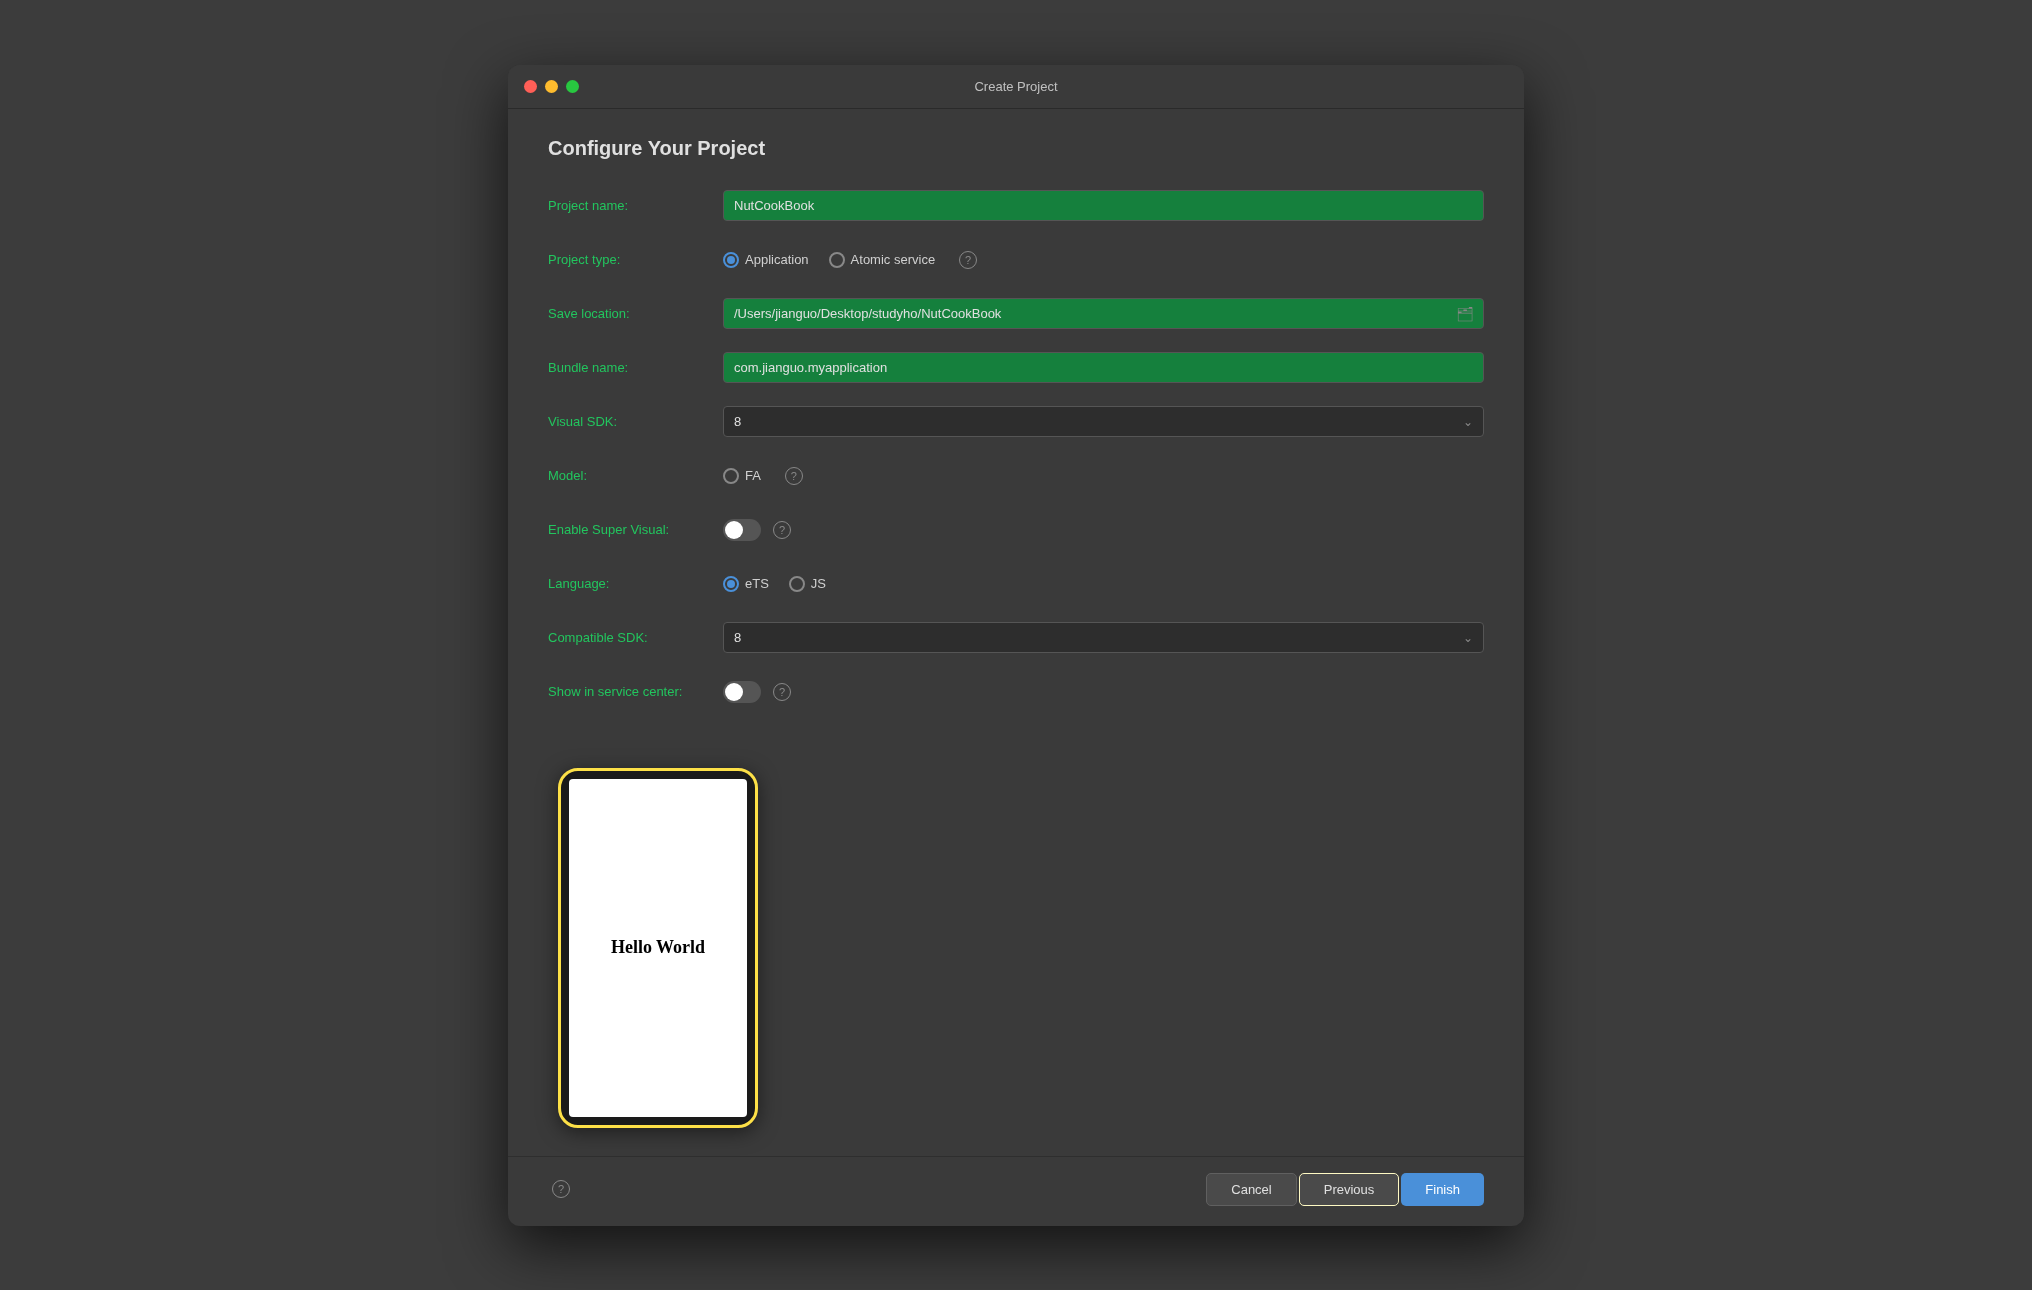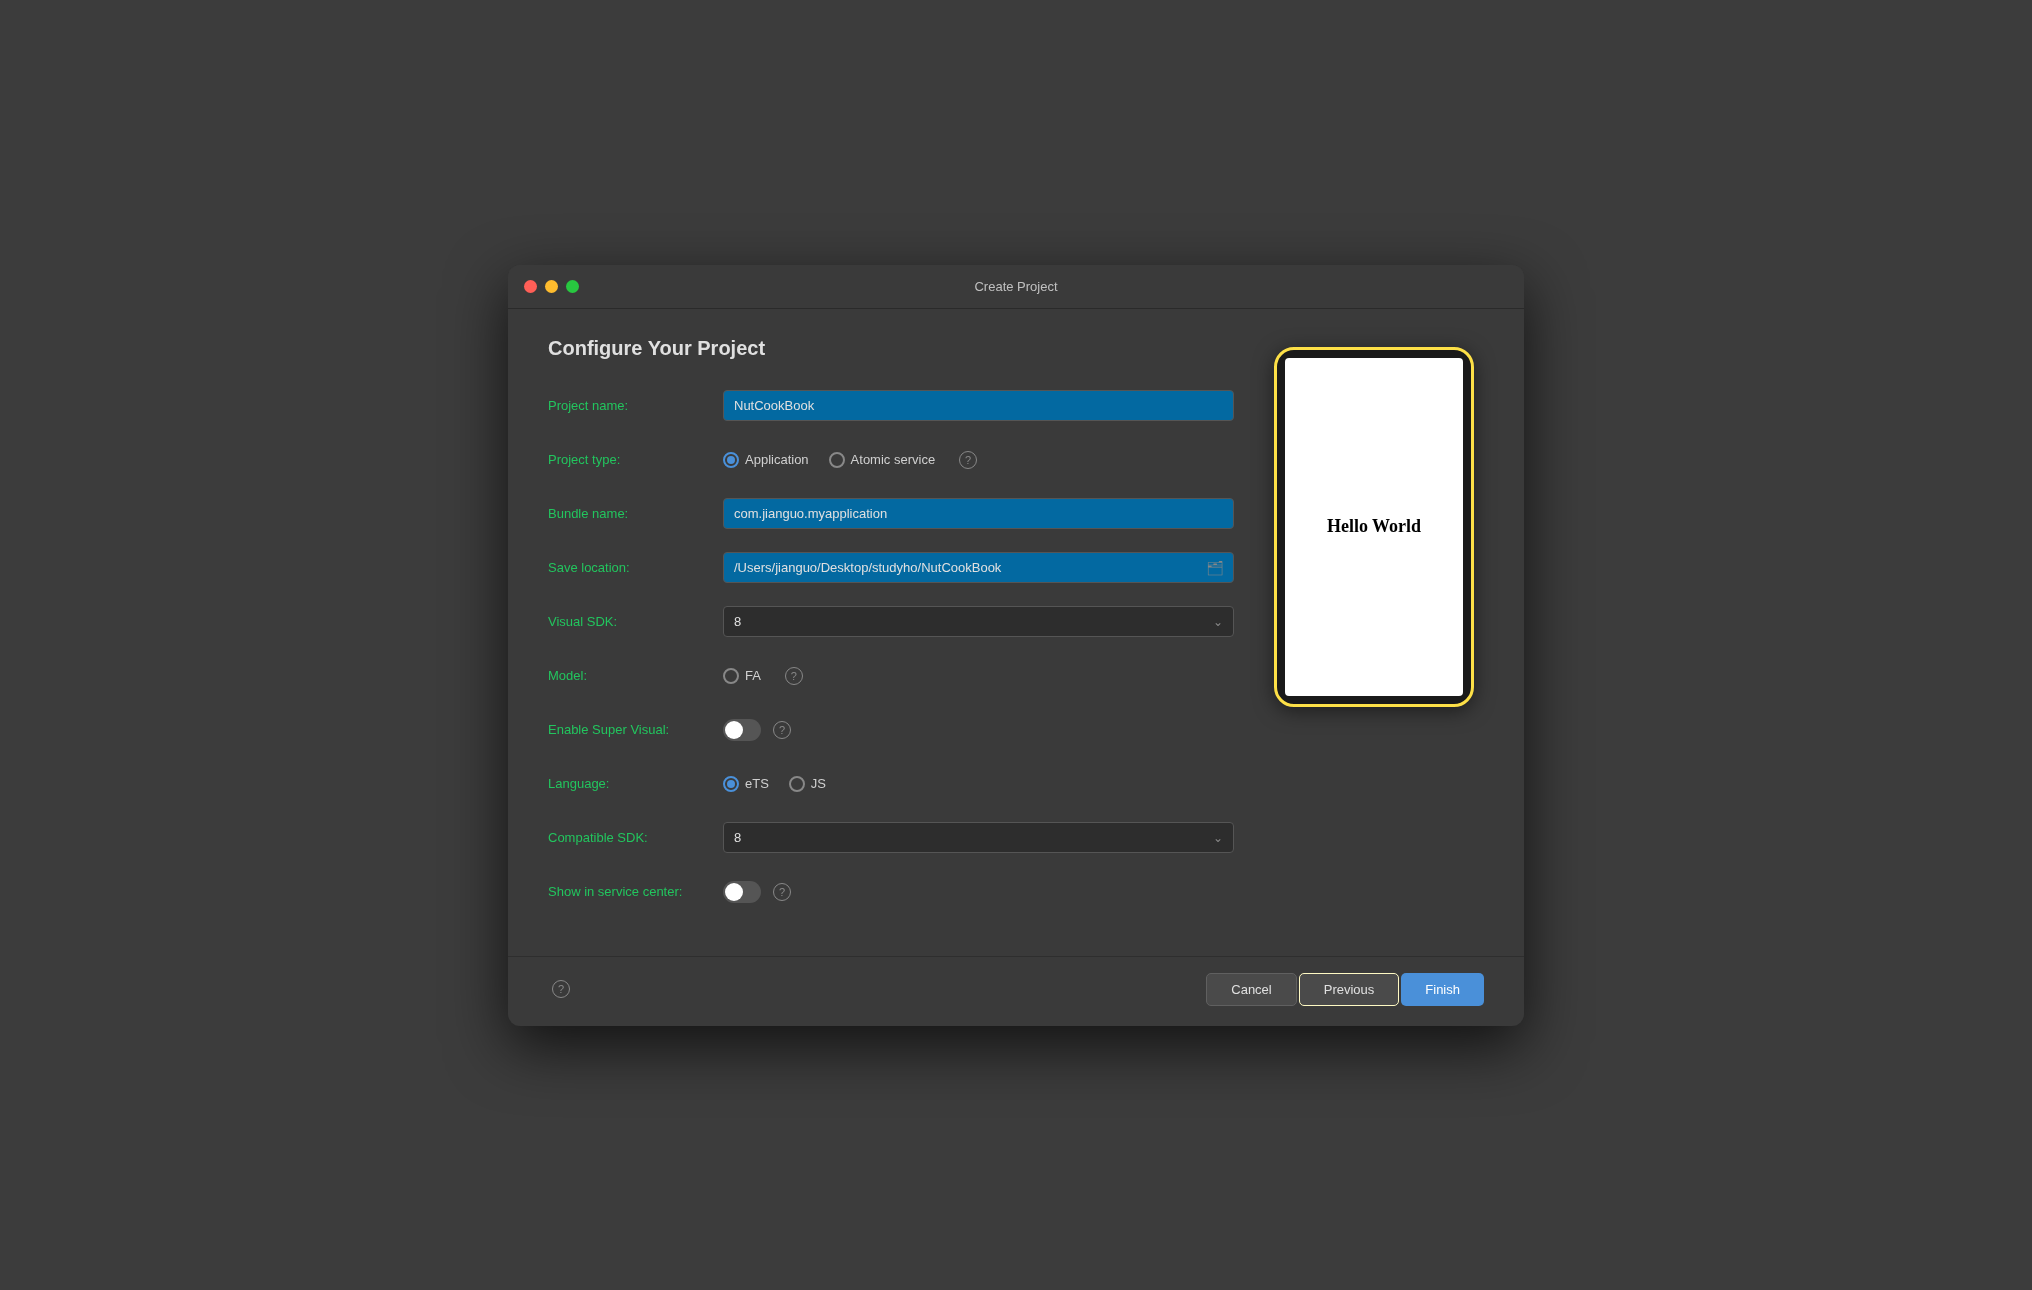--- a/index.html
+++ b/index.html
@@ -53,20 +53,21 @@
     .titlebar-title {
       color: #c0c0c0;
       font-size: 13px;
       font-weight: 500;
     }
 
     .content {
       padding: 28px 40px 28px 40px;
       display: flex;
       gap: 30px;
+      flex-direction: column;
     }
 
     .form-area {
       flex: 1;
     }
 
     .page-title {
       color: #e0e0e0;
       font-size: 20px;
       font-weight: 600;
@@ -86,21 +87,21 @@
       width: 175px;
       flex-shrink: 0;
     }
 
     .form-control {
       flex: 1;
     }
 
     input[type="text"] {
       width: 100%;
-      background: #0369a1;
+      background: #15803d;
       border: 1px solid #555;
       border-radius: 4px;
       color: #e0e0e0;
       font-size: 13px;
       padding: 7px 10px;
       outline: none;
     }
 
     .input-with-icon {
       position: relative;
@@ -369,33 +370,33 @@
             <div class="radio-option">
               <div class="radio-btn"></div>
               <span class="radio-label">Atomic service</span>
             </div>
             <div class="help-icon">?</div>
           </div>
         </div>
       </div>
 
       <div class="form-row">
-        <div class="form-label">Bundle name:</div>
-        <div class="form-control">
-          <input type="text" value="com.jianguo.myapplication" style="">
-        </div>
-      </div>
-
-      <div class="form-row">
         <div class="form-label">Save location:</div>
         <div class="form-control">
           <div class="input-with-icon">
             <input type="text" value="/Users/jianguo/Desktop/studyho/NutCookBook" style="">
             <span class="folder-icon">🗂</span>
           </div>
+        </div>
+      </div>
+
+      <div class="form-row">
+        <div class="form-label">Bundle name:</div>
+        <div class="form-control">
+          <input type="text" value="com.jianguo.myapplication" style="">
         </div>
       </div>
 
       <div class="form-row">
         <div class="form-label">Visual SDK:</div>
         <div class="form-control">
           <div class="select-control">
             <span>8</span>
             <span class="chevron-down">⌄</span>
           </div>

